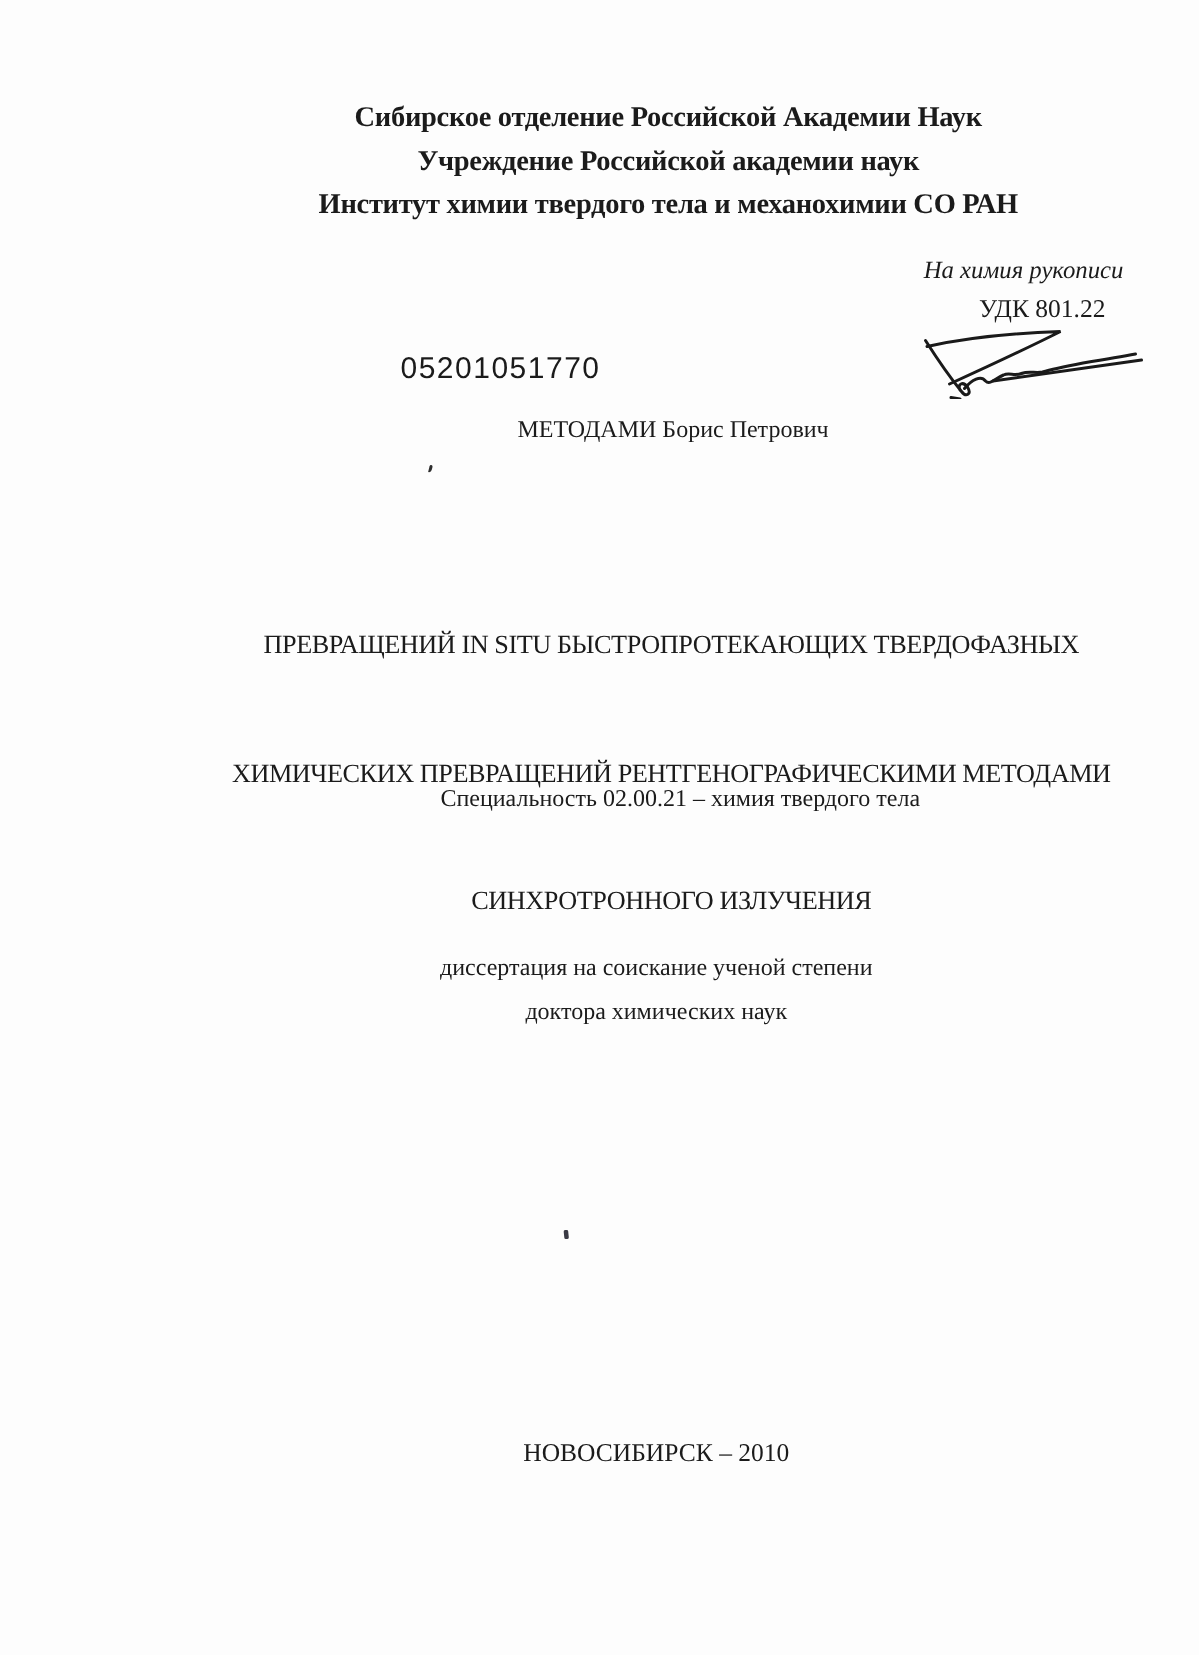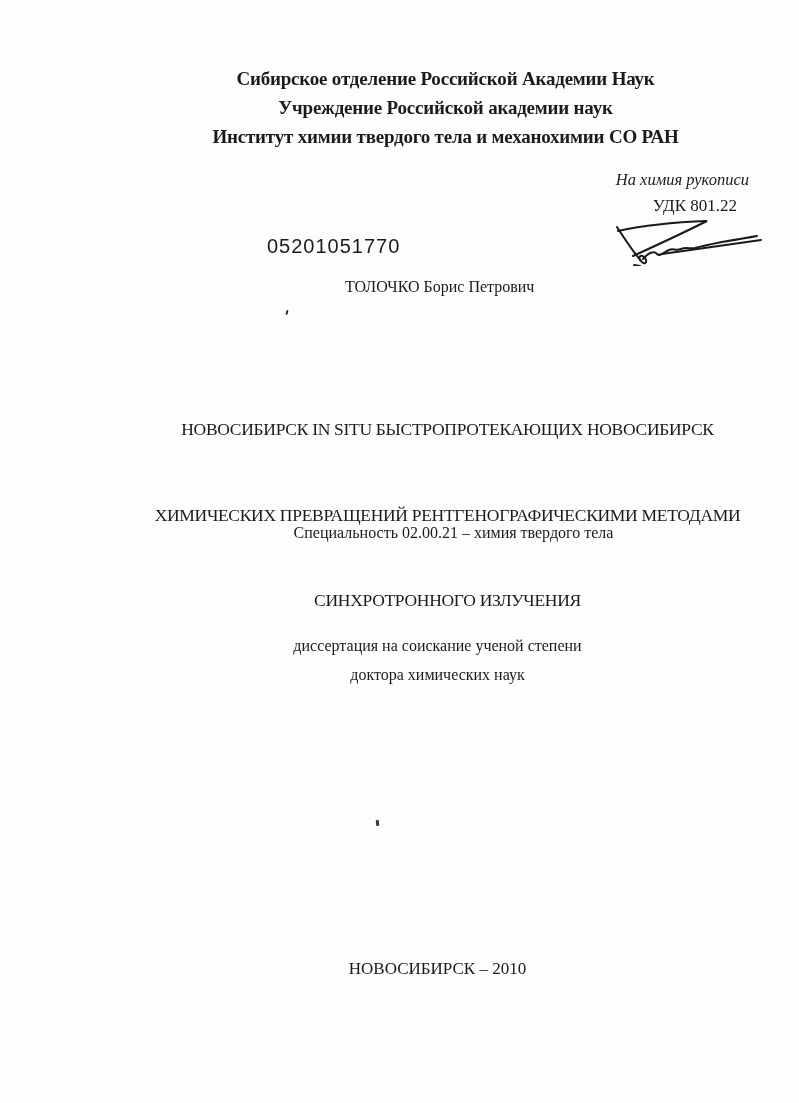--- a/index.html
+++ b/index.html
@@ -93,26 +93,26 @@
     <path d="M8,17 C35,11 68,8 97,7 C75,18 45,32 23,42"></path>
     <path d="M7,13 C14,24 22,36 31,47 C34,51 38,49 35,44 C32,40 28,42 30,46"></path>
     <path d="M24,51 l6,1"></path>
     <path d="M33,45 C38,39 44,36 47,40 C50,43 54,38 59,36 C63,34 66,37 71,35 C76,33 80,35 85,34 C92,32 102,30 112,28 C124,26 136,24 147,22"></path>
     <path d="M52,40 C80,36 115,31 151,26"></path>
   </svg>
 </div>
 
 <div class="abs reg-number">05201051770</div>
 
-<div class="abs author">ТОЛОЧКО Борис Петрович</div>
+<div class="abs author">МЕТОДАМИ Борис Петрович</div>
 
 <div class="abs ink-comma"></div>
 
 <div class="abs title-block">
-  <div><span>НОВОСИБИРСК </span><span class="it">IN SITU</span><span> БЫСТРОПРОТЕКАЮЩИХ НОВОСИБИРСК</span></div>
+  <div><span>ПРЕВРАЩЕНИЙ </span><span class="it">IN SITU</span><span> БЫСТРОПРОТЕКАЮЩИХ ТВЕРДОФАЗНЫХ</span></div>
   <div>ХИМИЧЕСКИХ ПРЕВРАЩЕНИЙ РЕНТГЕНОГРАФИЧЕСКИМИ МЕТОДАМИ</div>
   <div>СИНХРОТРОННОГО ИЗЛУЧЕНИЯ</div>
 </div>
 
 <div class="abs specialty">Специальность 02.00.21 – химия твердого тела</div>
 
 <div class="abs thesis-block">
   <div>диссертация на соискание ученой степени</div>
   <div>доктора химических наук</div>
 </div>

